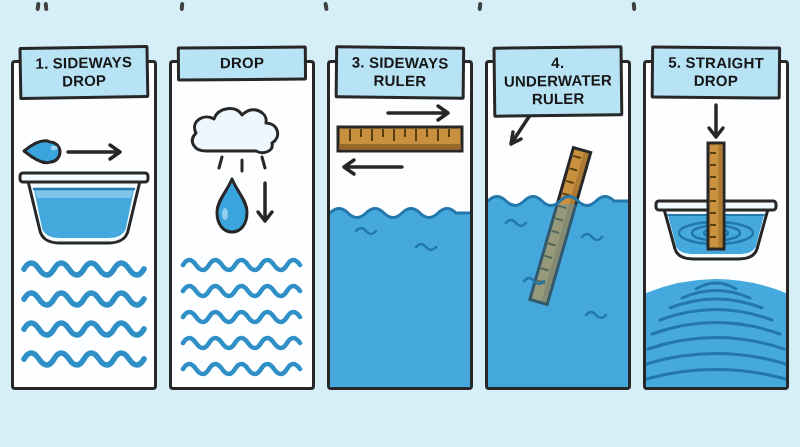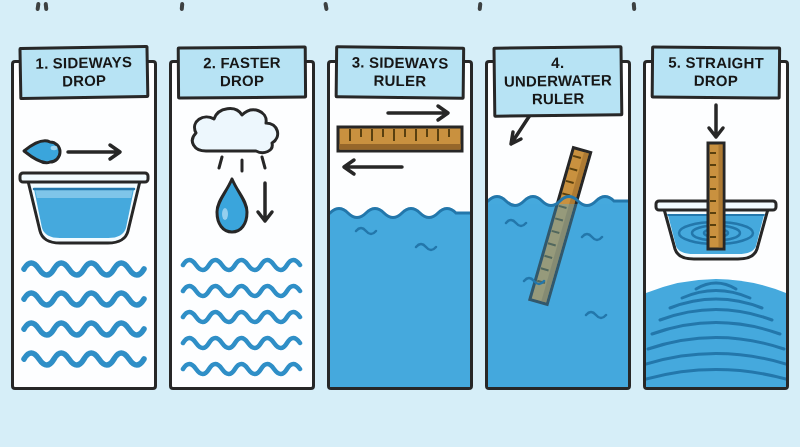--- a/index.html
+++ b/index.html
@@ -64,21 +64,20 @@
         <path d="M10,172 q7,-12 15,0 t15,0 t15,0 t15,0 t15,0 t15,0 t15,0 t15,0"></path>
         <path d="M10,202 q7,-12 15,0 t15,0 t15,0 t15,0 t15,0 t15,0 t15,0 t15,0"></path>
         <path d="M10,232 q7,-12 15,0 t15,0 t15,0 t15,0 t15,0 t15,0 t15,0 t15,0"></path>
         <path d="M10,262 q7,-12 15,0 t15,0 t15,0 t15,0 t15,0 t15,0 t15,0 t15,0"></path>
       </g>
     </svg>
   </section>
 
   <section class="panel" style="--tilt:-0.4deg">
     <div class="title-box">
-      <div>2. FASTER</div>
       <div>DROP</div>
     </div>
     <svg class="illus" width="140" height="290" viewBox="0 0 140 290">
       <path d="M34,54 C22,54 16,44 24,36 C18,24 32,16 42,22 C46,10 64,8 70,18 C80,8 96,14 94,26 C106,26 110,40 100,46 C102,54 92,58 84,54 Z" fill="var(--cloud)" stroke="var(--outline)" stroke-width="3" stroke-linejoin="round"></path>
       <path d="M50,60 l-3,11 M70,63 l0,11 M90,60 l3,11" stroke="var(--outline)" stroke-width="3" stroke-linecap="round" fill="none"></path>
       <g>
         <path d="M60,82 C54,96 45,104 45,115 C45,127 51,135 60,135 C69,135 75,127 75,115 C75,104 66,96 60,82 Z" fill="var(--drop)" stroke="var(--outline)" stroke-width="3" stroke-linejoin="round"></path>
         <ellipse cx="53" cy="117" rx="3" ry="6" fill="var(--drop-light)" opacity="0.9"></ellipse>
       </g>
       <path class="arrow" d="M93,86 L93,124 M93,124 l-7,-9 M93,124 l7,-9"></path>

